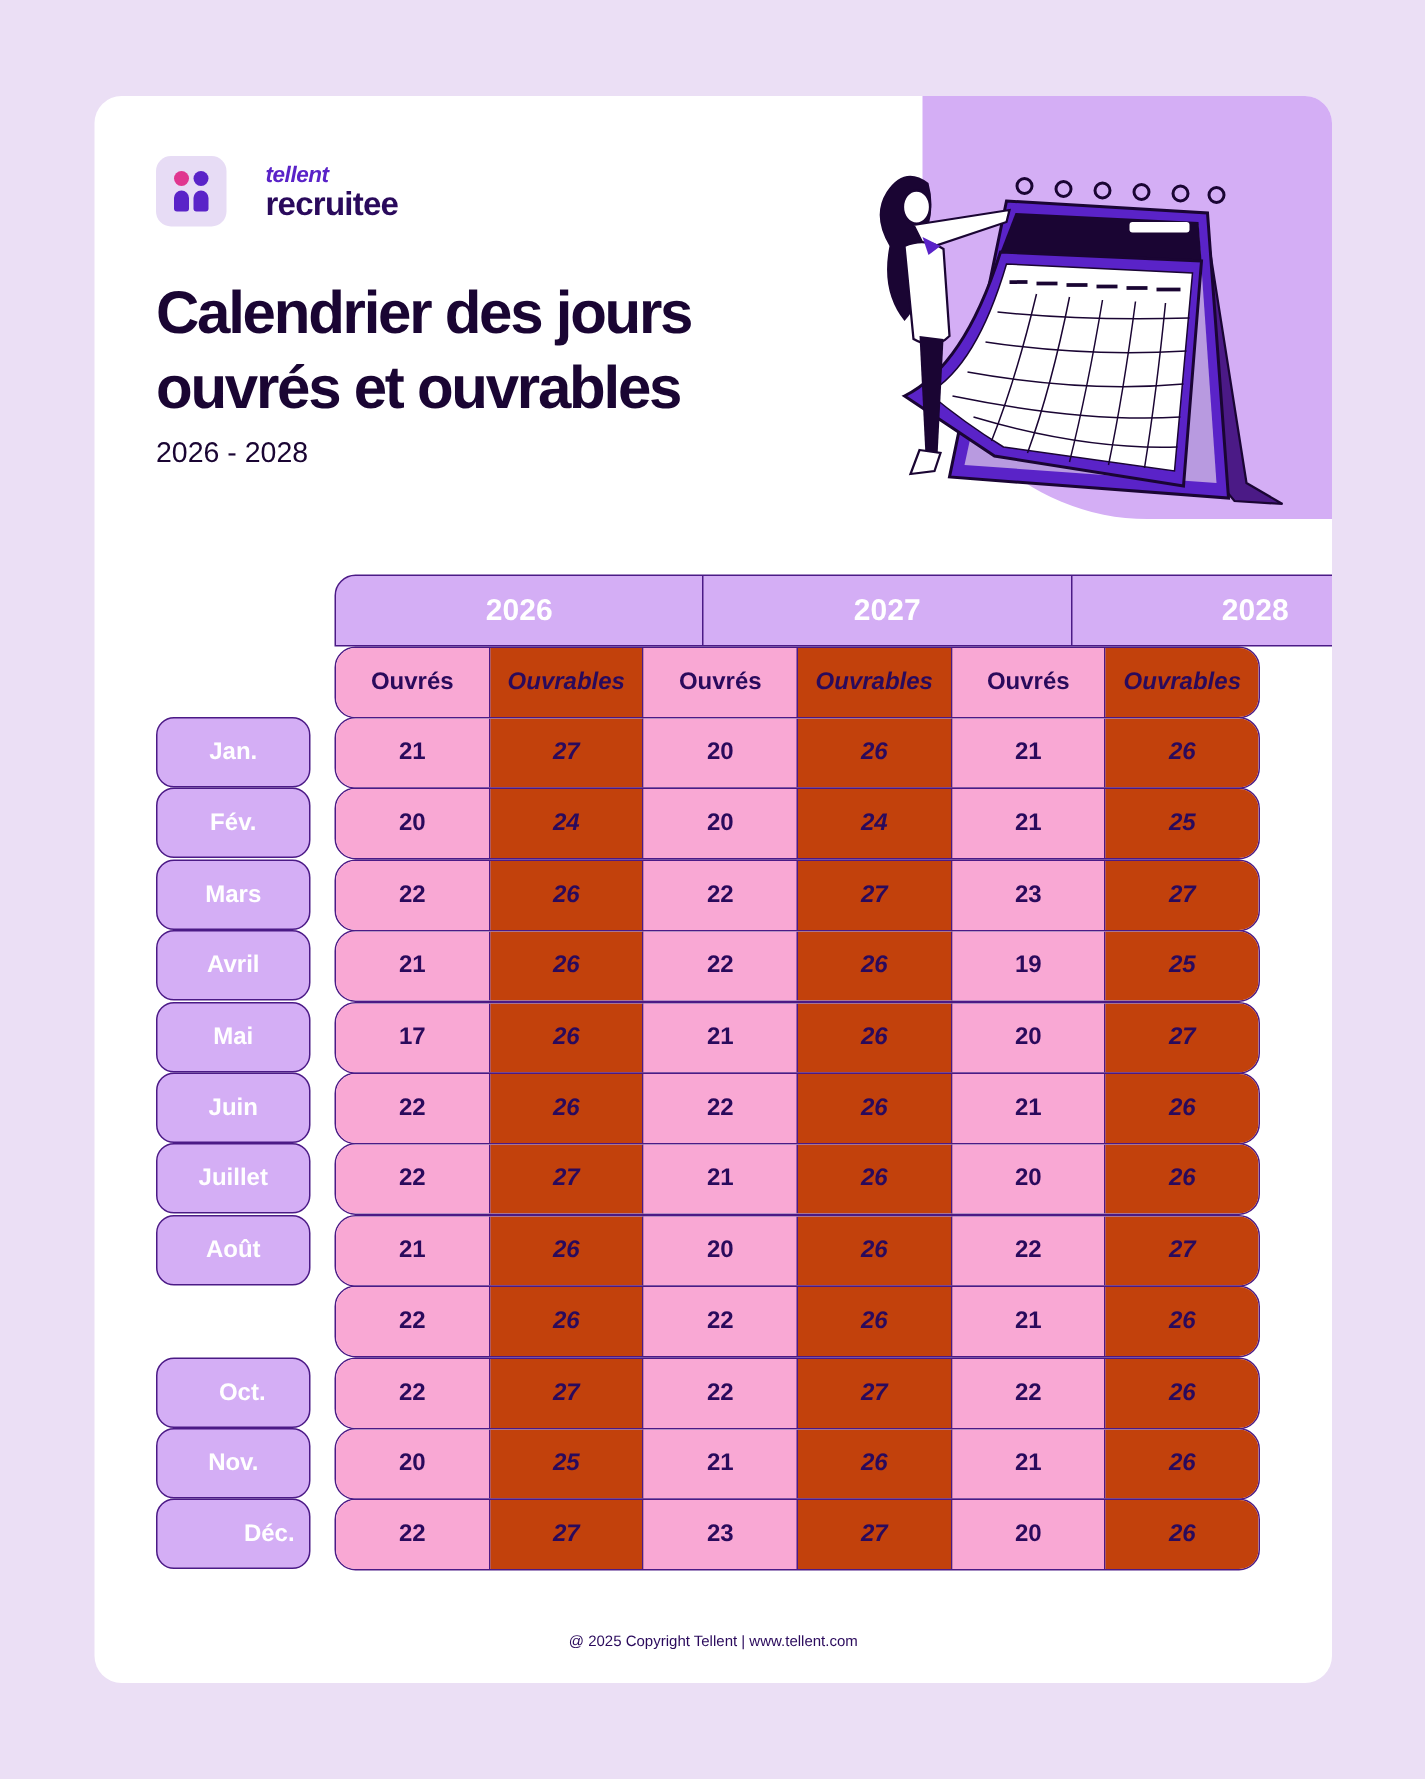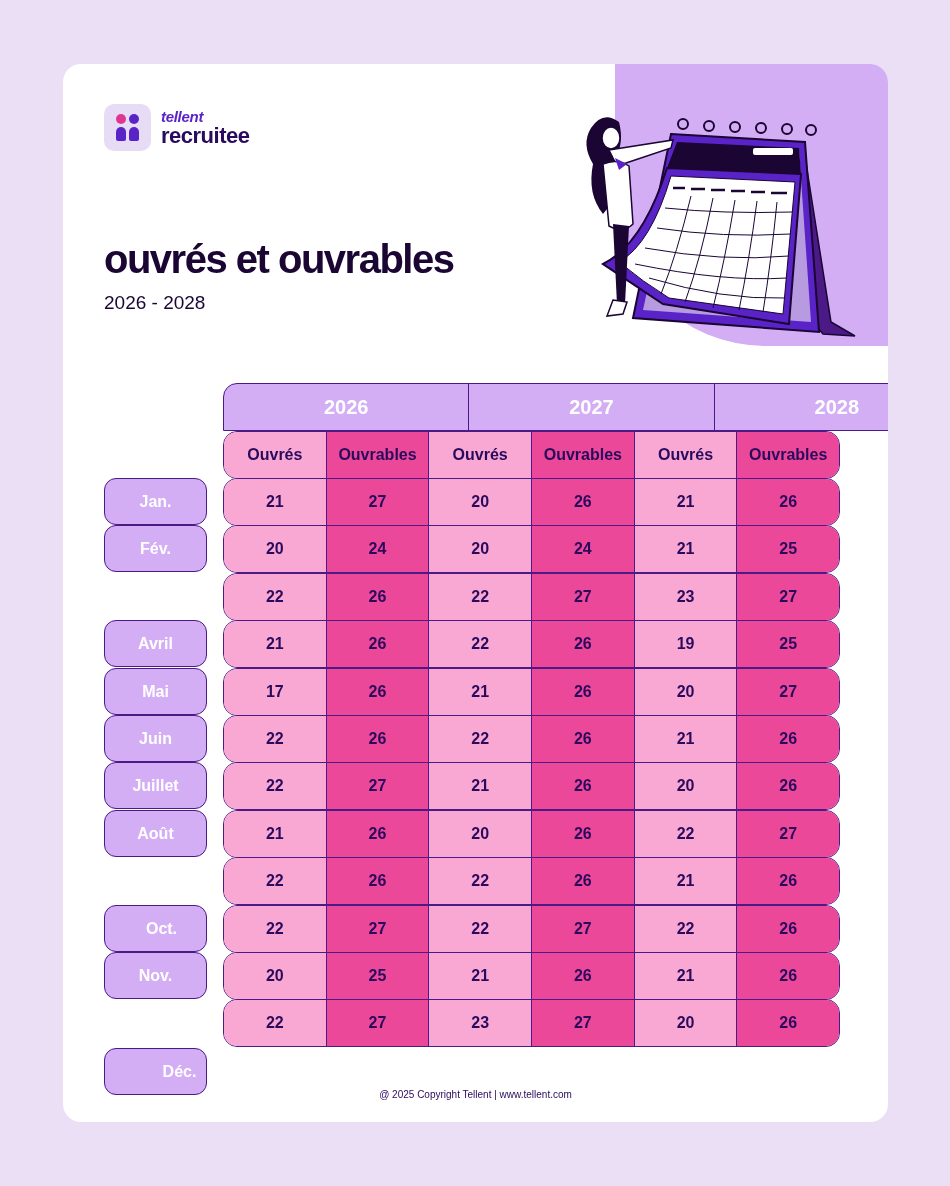--- a/index.html
+++ b/index.html
@@ -26,21 +26,21 @@
     border-bottom-left-radius: 150px;
   }
   .illustration {
     position: absolute;
     left: 510px; top: 40px;
     width: 290px; height: 250px;
   }
   .logo {
     position: absolute;
     left: 41px; top: 40px;
-    display: flex; align-items: center;
+    display: flex; align-items: center; gap: 16px;
   }
   .logo-mark {
     width: 47px; height: 47px;
     background: #e7dcf5;
     border-radius: 10px;
     position: relative;
   }
   .logo-mark .dot { position: absolute; width: 10px; height: 10px; border-radius: 50%; top: 10px; }
   .logo-mark .dot.pink { left: 12px; background: #e0368f; }
   .logo-mark .dot.purple { left: 25px; background: #5a23c8; }
@@ -96,21 +96,21 @@
   }
   .cell {
     flex: 1;
     display: flex; align-items: center; justify-content: center;
     font-size: 16px; font-weight: bold;
     color: #2a0a5c;
     border-right: 1.5px solid #4b1a86;
   }
   .cell:last-child { border-right: none; }
   .cell.ouvres { background: #f9a8d4; }
-  .cell.ouvrables { background: #ec4899; }
+  .cell.ouvrables { background: #c2410c; font-style: italic; }
   .month {
     position: absolute;
     left: 41px;
     width: 103px; height: 47px;
     background: #d4aef5;
     border: 1.5px solid #4b1a86;
     border-radius: 12px;
     display: flex; align-items: center; justify-content: center;
     color: #ffffff;
     font-size: 16px; font-weight: bold;
@@ -190,21 +190,21 @@
       <span class="body l"></span>
         <span class="body r"></span>
     </div>
     <div class="logo-text">
       <div class="top">tellent</div>
       <div class="bottom">recruitee</div>
     </div>
   </div>
 
   <h1 class="title">
-    <br>
+    <span>Calendrier des jours</span><br>
     <span>ouvrés et ouvrables</span>
   </h1>
   <div class="subtitle">2026 - 2028</div>
 
   <div class="year-header">
     <div class="year-cell">2026</div>
     <div class="year-cell">2027</div>
     <div class="year-cell">2028</div>
   </div>
 
@@ -312,21 +312,22 @@
         <div class="cell ouvres">23</div>
         <div class="cell ouvrables">27</div>
         <div class="cell ouvres">20</div>
         <div class="cell ouvrables">26</div>
       </div>
     </div>
 
   <div class="footer">@ 2025 Copyright Tellent | www.tellent.com</div>
 <div class="month" style="top: 414px;">Jan.</div>
     <div class="month" style="top: 461px;">Fév.</div>
+    <div class="month" style="top: 509px;">Mars</div>
     <div class="month" style="top: 556px;">Avril</div>
     <div class="month" style="top: 604px;">Mai</div>
     <div class="month" style="top: 651px;">Juin</div>
     <div class="month" style="top: 698px;">Juillet</div>
     <div class="month" style="top: 746px;">Août</div>
     <div class="month" style="top: 841px; padding-left: 12px;">Oct.</div>
     <div class="month" style="top: 888px;">Nov.</div>
-    <div class="month" style="top: 984px; padding-left: 48px;">Déc.</div>
+    <div class="month" style="top: 935px; padding-left: 48px;">Déc.</div>
   </div>
 
 </body></html>

